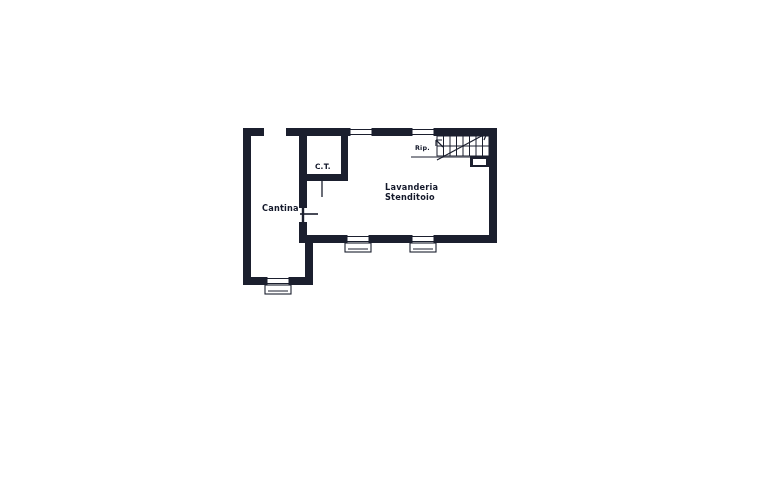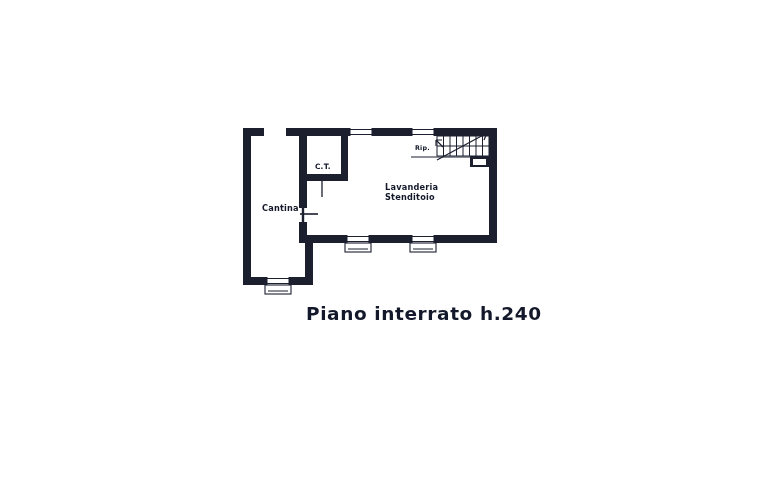--- a/index.html
+++ b/index.html
@@ -189,17 +189,14 @@
     <text class="plan-label label-small" x="315" y="169">C.T.</text>
 
     <text class="plan-label label-room" x="385" y="190">Lavanderia</text>
 
     <text class="plan-label label-room" x="385" y="200">Stenditoio</text>
 
     <text class="plan-label label-tiny" x="415" y="150">Rip.</text>
 
   </svg>
 
-  <div id="caption-row">
-    <span id="caption-text">Piano interrato  h.240</span>
-  </div>
 
 </div>
 
 </body></html>

